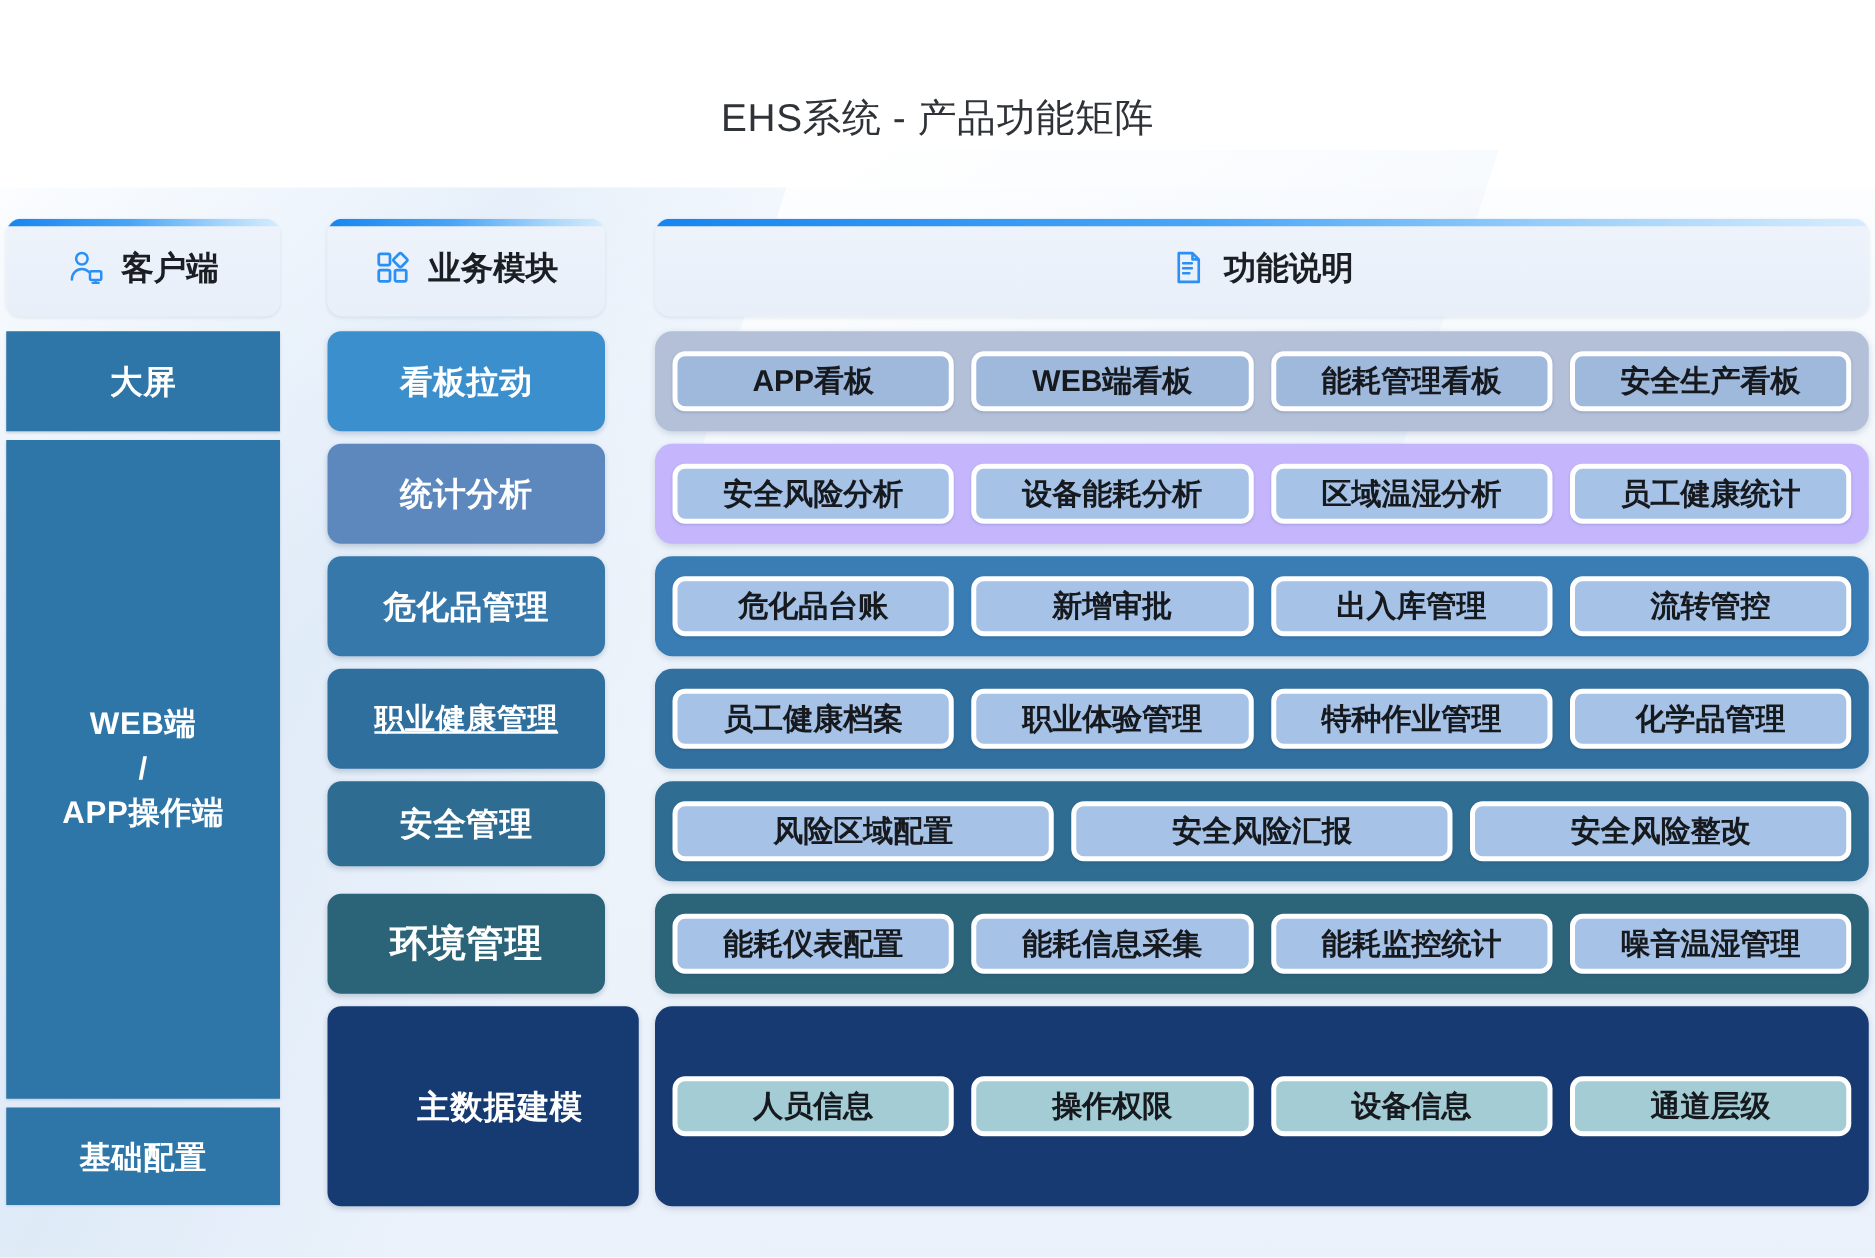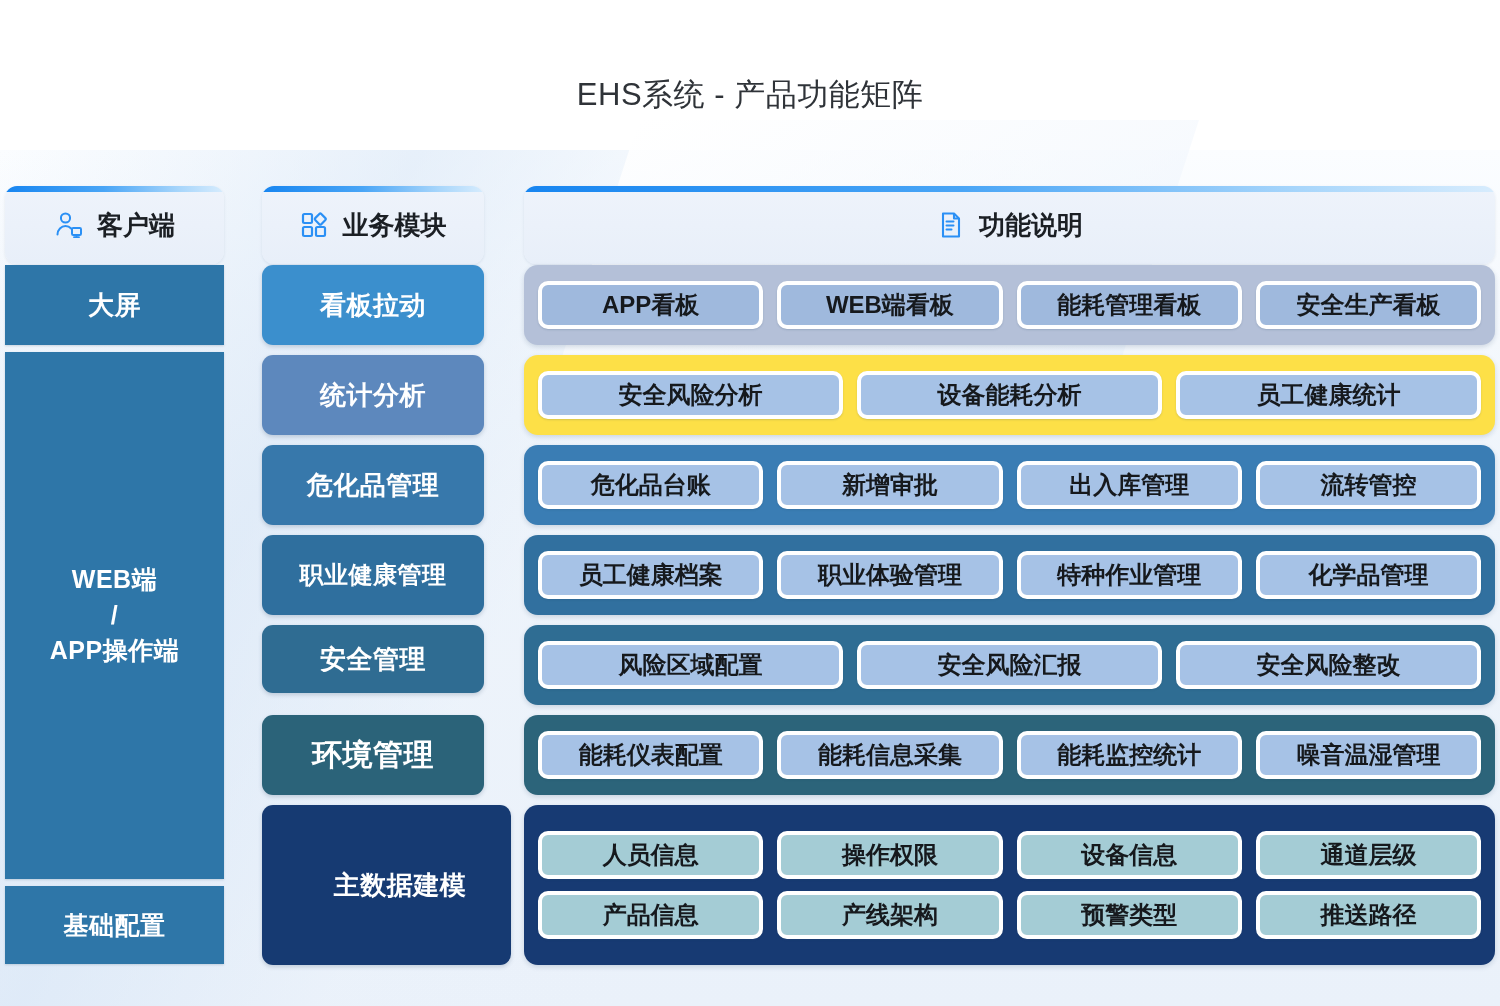--- a/index.html
+++ b/index.html
@@ -36,21 +36,21 @@
     letter-spacing:.5px;
   }
 
   
   .hdr{
     position:absolute;top:175px;height:78px;
     border-radius:12px;
     background:linear-gradient(180deg,#eef3fb 0%,#e8eff9 100%);
     box-shadow:0 1px 3px rgba(40,70,110,.10);
     overflow:hidden;
-    display:flex;align-items:center;justify-content:center;margin-top:11px;
+    display:flex;align-items:center;justify-content:center;
   }
   .hdr::before{
     content:"";position:absolute;left:0;top:0;height:6px;width:100%;
     background:linear-gradient(90deg,#1785f0 0%,#49a5f6 45%,#a8d6fb 80%,#d7ecfd 100%);
   }
   .hdr-inner{display:flex;align-items:center;gap:13px;}
   .hdr-txt{font-size:26px;font-weight:bold;color:#1b1f24;}
   #hdr-client{left:5px;width:219px;}
   #hdr-module{left:262px;width:222px;}
   #hdr-func{left:524px;width:971px;}
@@ -172,21 +172,21 @@
   <div id="modules-host">
       <div class="mod" style="top: 265px; height: 80px; background: rgb(59, 143, 205); font-size: 26px;">
         <span>看板拉动</span>
       </div>
       <div class="mod" style="top: 355px; height: 80px; background: rgb(93, 136, 189); font-size: 26px;">
         <span>统计分析</span>
       </div>
       <div class="mod" style="top: 445px; height: 80px; background: rgb(55, 120, 171); font-size: 26px;">
         <span>危化品管理</span>
       </div>
-      <div class="mod" style="top: 535px; height: 80px; background: rgb(47, 111, 158); font-size: 24px;">
+      <div class="mod" style="top: 535px; height: 80px; background: rgb(47, 111, 158); font-size: 24px; text-decoration: underline;">
         <span>职业健康管理</span>
       </div>
       <div class="mod" style="top: 625px; height: 68px; background: rgb(47, 108, 146); font-size: 26px;">
         <span>安全管理</span>
       </div>
       <div class="mod" style="top: 715px; height: 80px; background: rgb(43, 99, 121); font-size: 30px;">
         <span>环境管理</span>
       </div>
       <div class="mod" style="top: 805px; height: 160px; background: rgb(22, 58, 114); font-size: 26px; padding-left: 27px;">
         <span>主数据建模</span>
@@ -202,27 +202,30 @@
             <span>WEB端看板</span>
           </div>
           <div class="chip" style="background: rgb(159, 185, 221);">
             <span>能耗管理看板</span>
           </div>
           <div class="chip" style="background: rgb(159, 185, 221);">
             <span>安全生产看板</span>
           </div>
         </div>
       </div>
-      <div class="band" style="top: 355px; height: 80px; background: #fde047;">
+      <div class="band" style="top: 355px; height: 80px; background: #c4b5fd;">
         <div class="band-row">
           <div class="chip" style="background: rgb(166, 194, 230);">
             <span>安全风险分析</span>
           </div>
           <div class="chip" style="background: rgb(166, 194, 230);">
             <span>设备能耗分析</span>
+          </div>
+          <div class="chip" style="background: rgb(166, 194, 230);">
+            <span>区域温湿分析</span>
           </div>
           <div class="chip" style="background: rgb(166, 194, 230);">
             <span>员工健康统计</span>
           </div>
         </div>
       </div>
       <div class="band" style="top: 445px; height: 80px; background: rgb(58, 125, 180);">
         <div class="band-row">
           <div class="chip" style="background: rgb(166, 194, 230);">
             <span>危化品台账</span>
@@ -291,30 +294,16 @@
           <div class="chip" style="background: rgb(164, 204, 213);">
             <span>操作权限</span>
           </div>
           <div class="chip" style="background: rgb(164, 204, 213);">
             <span>设备信息</span>
           </div>
           <div class="chip" style="background: rgb(164, 204, 213);">
             <span>通道层级</span>
           </div>
         </div>
-        <div class="band-row">
-          <div class="chip" style="background: rgb(164, 204, 213);">
-            <span>产品信息</span>
-          </div>
-          <div class="chip" style="background: rgb(164, 204, 213);">
-            <span>产线架构</span>
-          </div>
-          <div class="chip" style="background: rgb(164, 204, 213);">
-            <span>预警类型</span>
-          </div>
-          <div class="chip" style="background: rgb(164, 204, 213);">
-            <span>推送路径</span>
-          </div>
-        </div>
       </div>
     </div>
 
 </div>
 
 </body></html>

